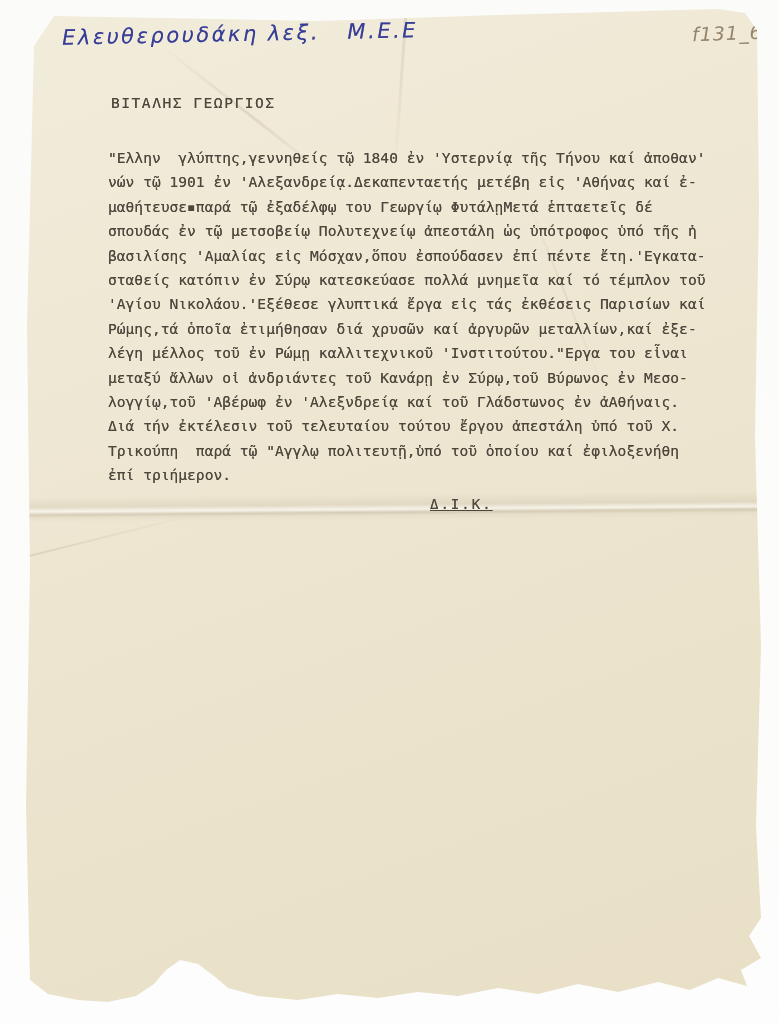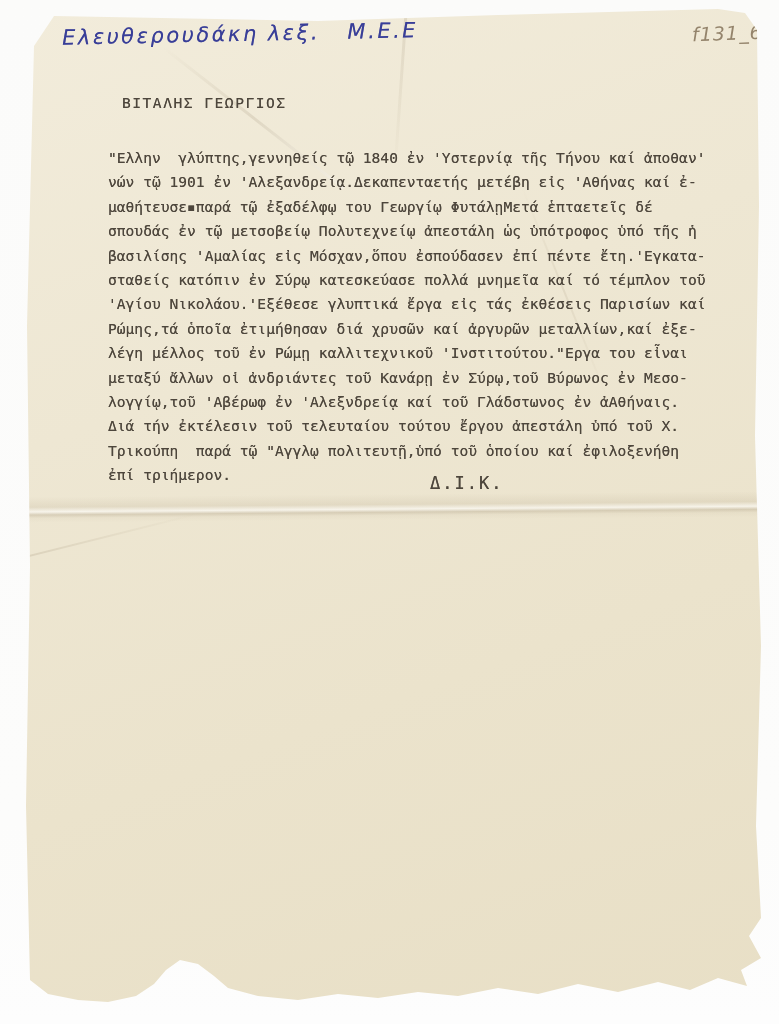--- a/index.html
+++ b/index.html
@@ -62,30 +62,30 @@
   .pencil-ref{
     position:absolute; left:674px; top:16px;
     font-size:19px; font-style:italic; letter-spacing:1px;
     color:#94846c; transform:rotate(-2deg);
   }
   .typewriter{
     font-family:"DejaVu Sans Mono","DejaVu Sans",monospace;
     color:#4d463c; text-shadow:0 0 0.6px rgba(77,70,60,0.75);
   }
   .doc-title{
-    position:absolute; left:104px; top:88px;
+    position:absolute; left:93px; top:88px;
     font-size:14.6px; letter-spacing:1.5px; white-space:pre;
   }
   .doc-body{
     position:absolute; left:90px; top:140px; width:620px;
     font-size:14.6px; line-height:24.4px; white-space:pre;
   }
   .doc-signature{
-    position:absolute; left:412px; top:467px;
-    font-size:17px; letter-spacing:2px;
+    position:absolute; left:412px; top:490px;
+    font-size:14px; letter-spacing:2px;text-decoration:underline;
   }
 </style>
 </head>
 <body>
 
 <div class="page">
   <div class="paper">
 
     <div class="crease crease-main"></div>
     <div class="crease crease-diag-tl"></div>

